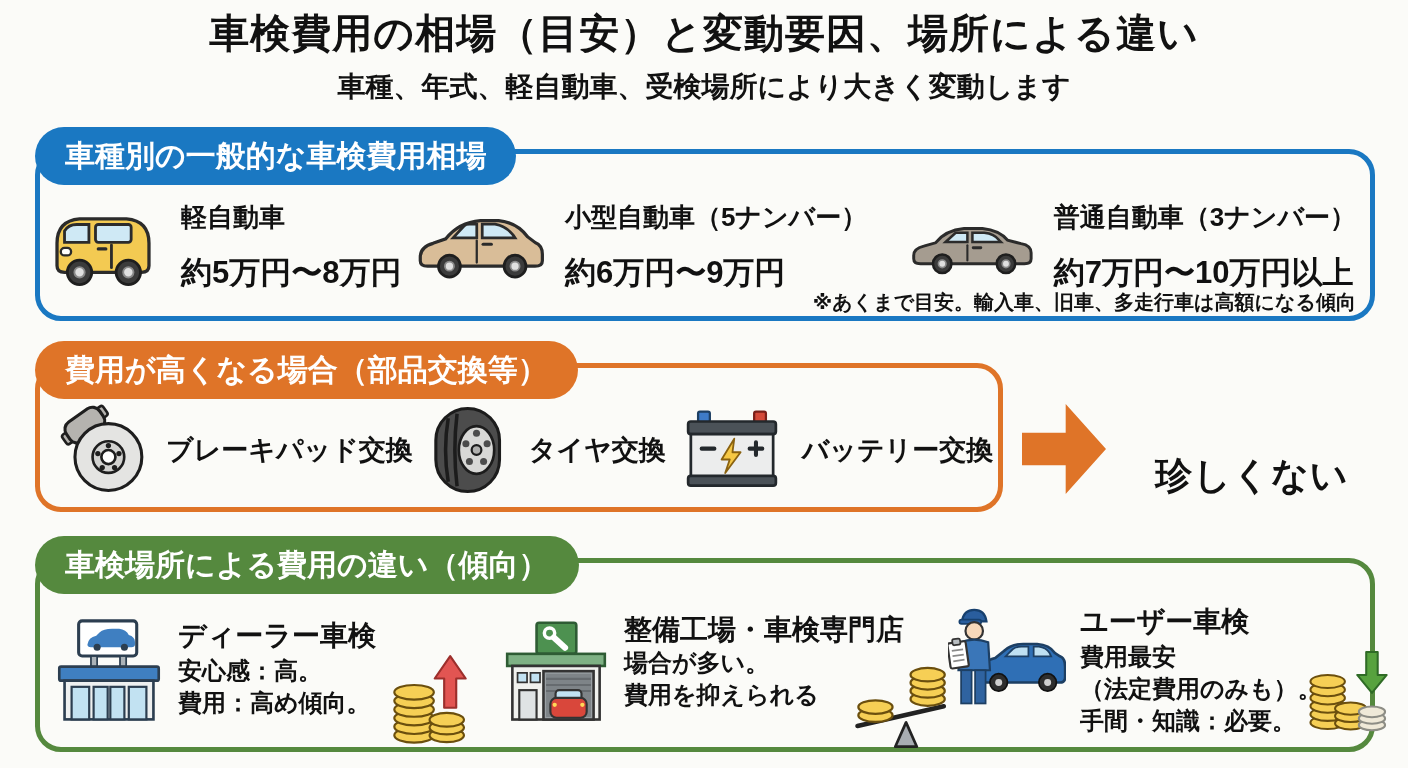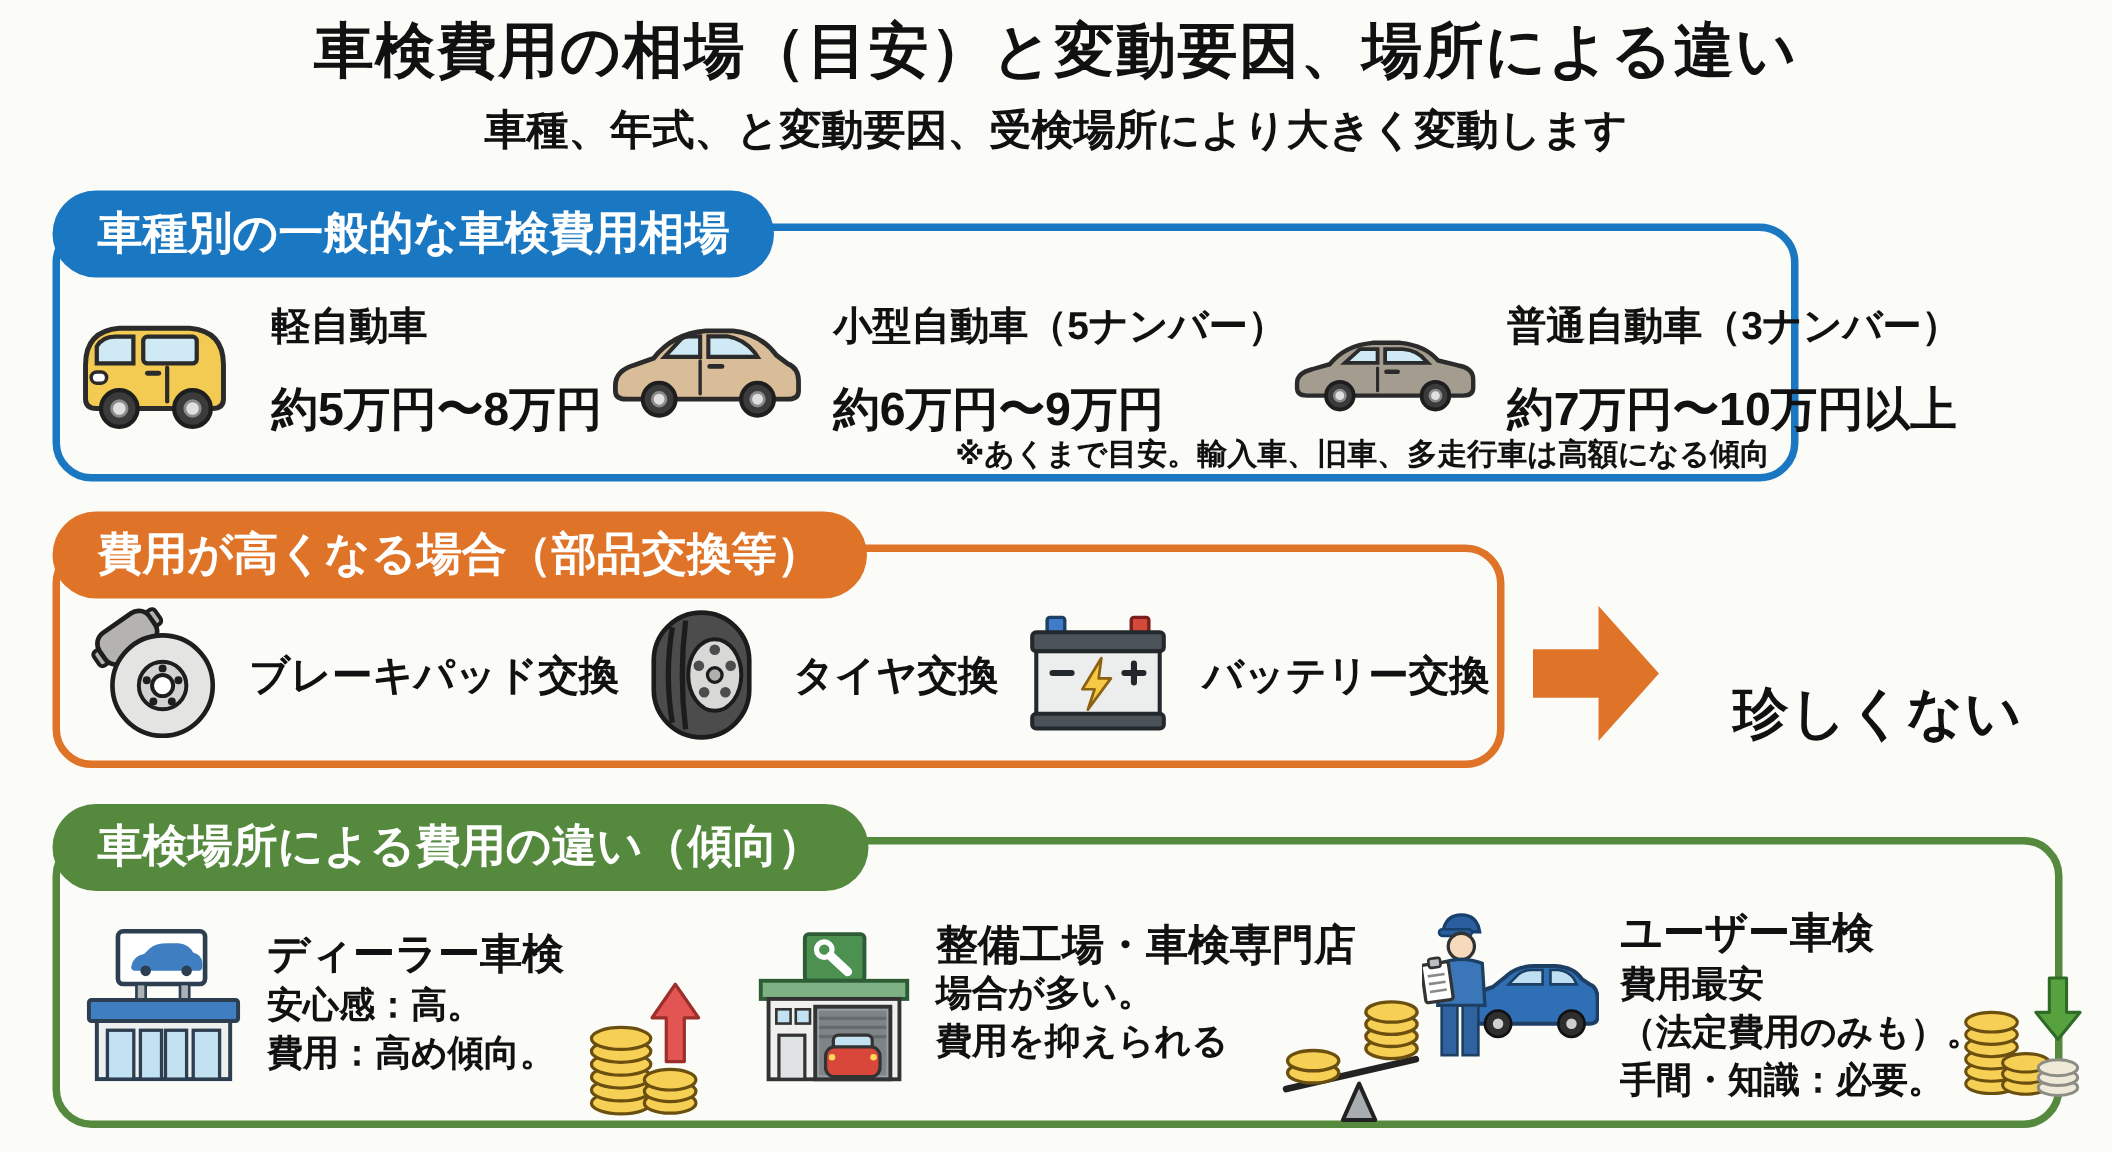--- a/index.html
+++ b/index.html
@@ -7,21 +7,21 @@
     --red_arrow:#e25552; --green_arrow:#57a23e; --coin_gold:#f6cf55;
   }
   *{box-sizing:border-box;}
   body{margin:0; background:#fbfbf8; font-family:"Liberation Sans","DejaVu Sans",sans-serif; color:#111;}
   .canvas{position:relative; width:1408px; height:768px; overflow:hidden; background:#fbfbf8; font-weight:bold;}
 
   .title{position:absolute; top:6px; left:0; width:100%; text-align:center; font-size:40px; letter-spacing:1px;}
   .subtitle{position:absolute; top:68px; left:0; width:100%; text-align:center; font-size:28px;}
 
   .box{position:absolute; border-radius:26px; background:transparent;}
-  .box-blue{left:35px; top:149px; width:1164px; height:172px; border:5px solid var(--blue);}
+  .box-blue{left:35px; top:149px; width:1340px; height:172px; border:5px solid var(--blue);}
   .box-orange{left:35px; top:363px; width:968px; height:149px; border:5px solid var(--orange);}
   .box-green{left:35px; top:558px; width:1340px; height:194px; border:5px solid var(--green);}
 
   .pill{position:absolute; top:-27px; left:-5px; height:58px; line-height:58px; padding:0 30px;
         border-radius:30px; color:#fff; font-size:30px; white-space:nowrap;}
   .pill-blue{background:var(--blue);}
   .pill-orange{background:var(--orange);}
   .pill-green{background:var(--green);}
 
   
@@ -64,21 +64,21 @@
   .coin-pale{fill:#efe9d8; stroke:#8d8d85; stroke-width:2.5;}
   .up-arrow{fill:var(--red_arrow); stroke:#9c2f2c; stroke-width:2.5; stroke-linejoin:round;}
   .down-arrow{fill:var(--green_arrow); stroke:#2f6b26; stroke-width:2.5; stroke-linejoin:round;}
 </style>
 </head>
 <body>
 
 <div class="canvas">
 
   <div class="title">車検費用の相場（目安）と変動要因、場所による違い</div>
-  <div class="subtitle">車種、年式、と変動要因、受検場所により大きく変動します</div>
+  <div class="subtitle">車種、年式、軽自動車、受検場所により大きく変動します</div>
 
   <div class="box box-blue">
     <div class="pill pill-blue">車種別の一般的な車検費用相場</div>
     <div class="vehicles">
 
       <div class="vehicle v1">
         <span>
           <svg width="122" height="94" viewBox="0 0 130 100">
             <path d="M16 46 Q16 22 40 20 L90 20 Q114 22 114 46 L114 70 Q114 77 106 77 L24 77 Q16 77 16 70 Z" fill="#f3ca52" stroke="#2b2b2b" stroke-width="3.5"></path>
             <path d="M24 45 L24 33 Q28 26 37 26 L50 26 L50 45 Z" fill="#cfe9f5" stroke="#2b2b2b" stroke-width="3"></path>

